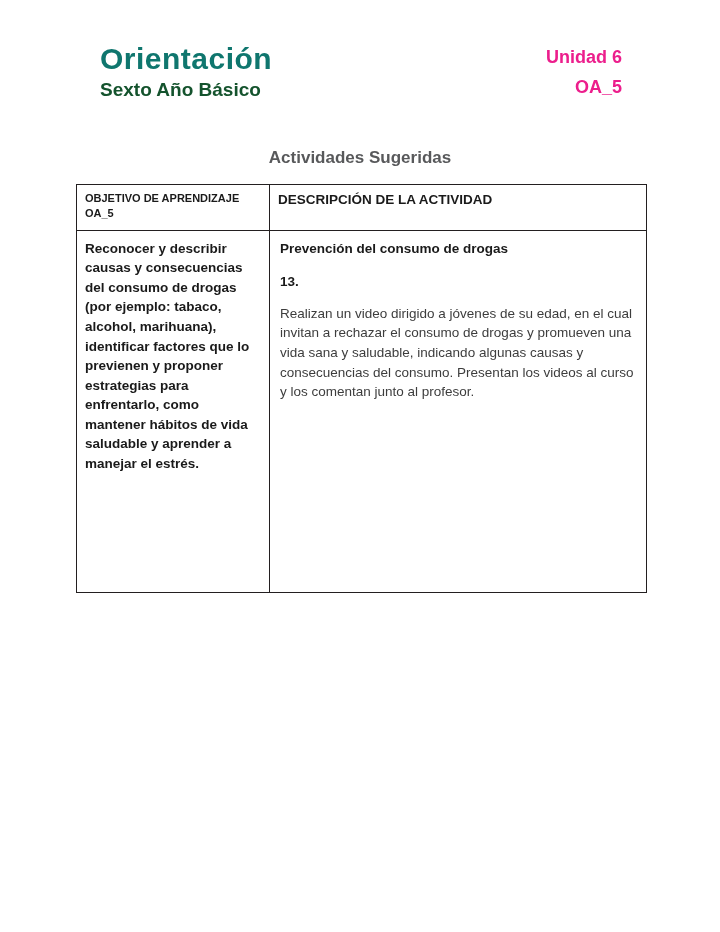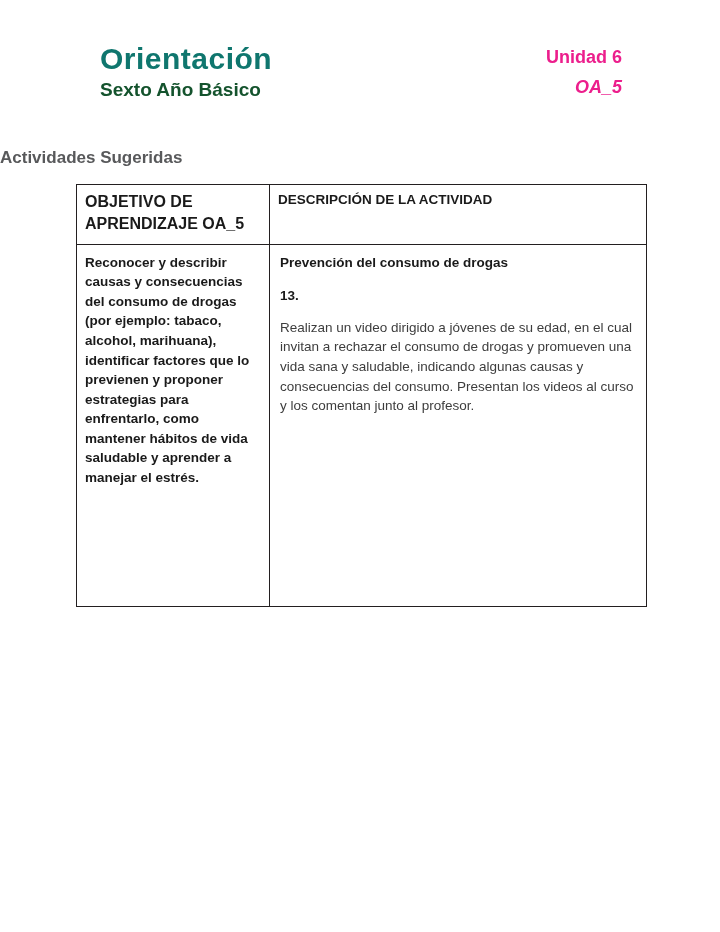--- a/index.html
+++ b/index.html
@@ -46,27 +46,27 @@
     font-size: 18px;
     font-weight: bold;
     color: #ec1e8c;
     line-height: 1.1;
   }
   .oa-line {
     font-size: 18px;
     font-weight: bold;
     color: #ec1e8c;
     margin-top: 9px;
-    font-style: italic;
   }
   .section-title {
     position: absolute;
     top: 148px;
     left: 0;
     width: 100%;
+    text-align: center;
     font-size: 17px;
     font-weight: bold;
     color: #58595b;
   }
   .activity-table {
     position: absolute;
     top: 184px;
     left: 76px;
     width: 570px;
     border-collapse: collapse;
@@ -75,21 +75,21 @@
   .activity-table th,
   .activity-table td {
     border: 1px solid #231f20;
     vertical-align: top;
     box-sizing: border-box;
   }
   .col-objective { width: 193px; }
   .col-description { width: 377px; }
   th.head-objective {
     text-align: left;
-    font-size: 16px;
+    font-size: 11px;
     font-weight: bold;
     padding: 6px 8px 8px 8px;
     line-height: 1.4;
     color: #1a1a1a;
   }
   th.head-description {
     text-align: left;
     font-size: 13.5px;
     font-weight: bold;
     padding: 6px 8px 8px 8px;

